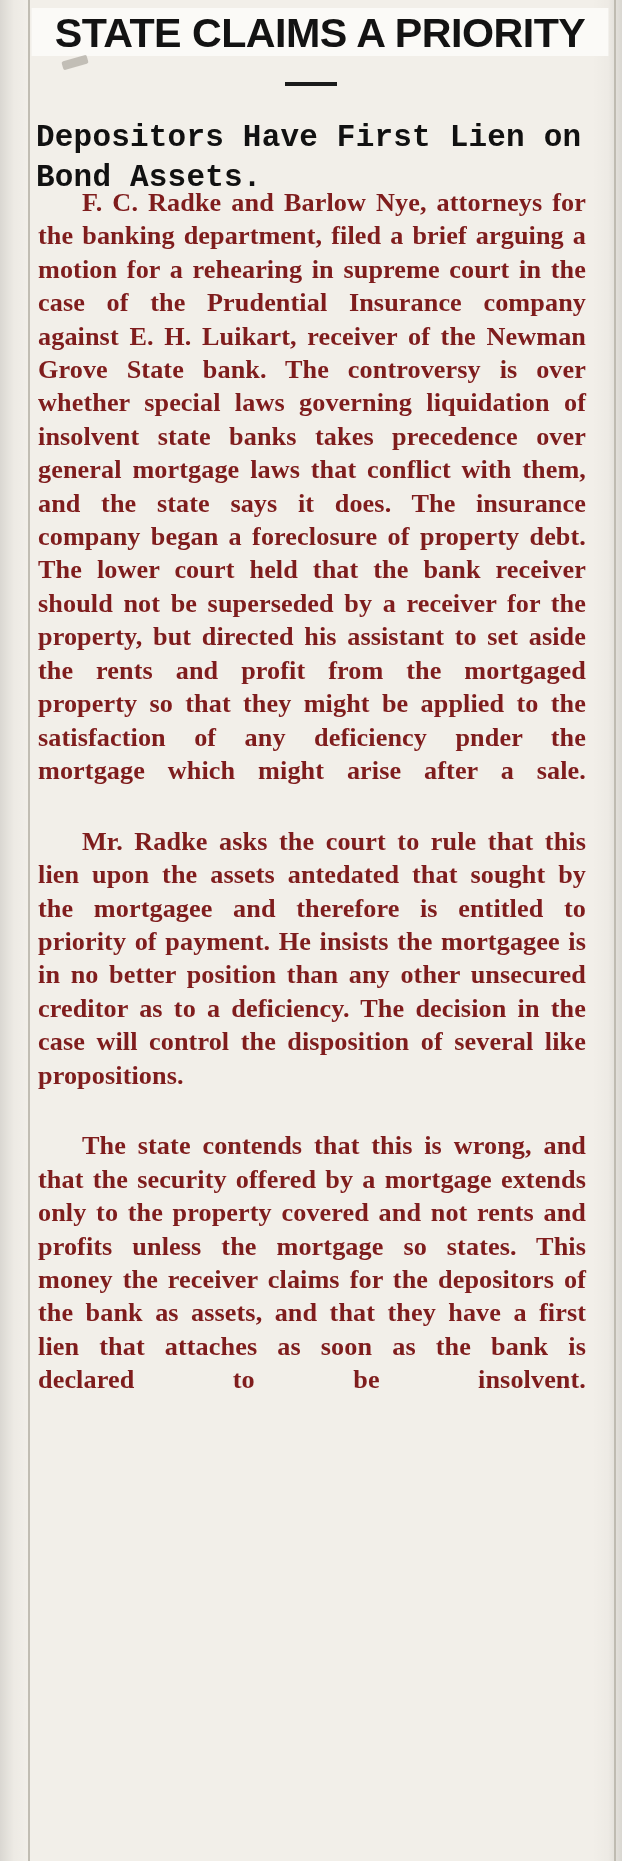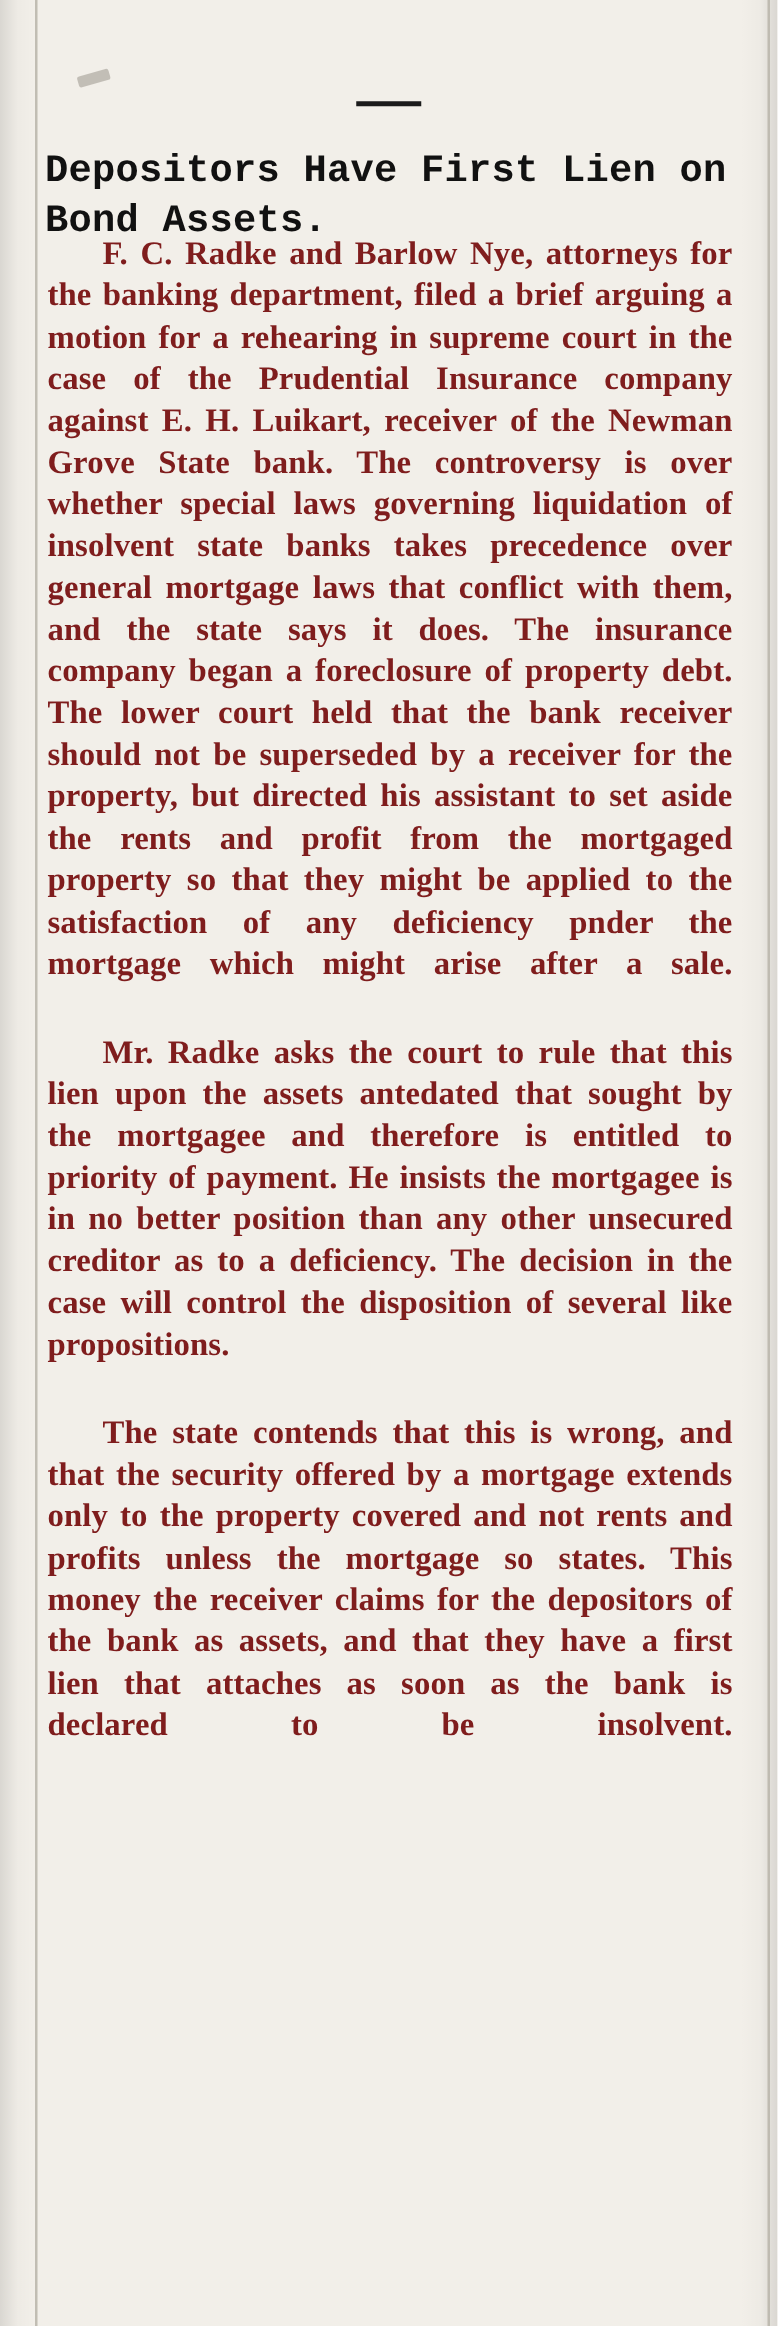--- a/index.html
+++ b/index.html
@@ -146,20 +146,23 @@
 </head>
 <body>
 
 <div class="page">
   <div class="paper"></div>
 
   <div class="column">
     <div class="rule-left"></div>
     <div class="rule-right"></div>
 
+    <div class="headline-block">
+      <h1 class="headline">STATE CLAIMS A PRIORITY</h1>
+    </div>
     <div class="headline-smudge"></div>
 
     <div class="divider-wrap">
       <span class="divider"></span>
     </div>
 
     <h2 class="subhead">Depositors Have First Lien on Bond Assets.</h2>
 
     <div class="body">
       <p class="para">F. C. Radke and Barlow Nye, attorneys for the banking department, filed a brief arguing a motion for a rehearing in supreme court in the case of the Prudential Insurance company against E. H. Luikart, receiver of the Newman Grove State bank. The controversy is over whether special laws governing liquidation of insolvent state banks takes precedence over general mortgage laws that conflict with them, and the state says it does. The insurance company began a foreclosure of property debt. The lower court held that the bank receiver should not be superseded by a receiver for the property, but directed his assistant to set aside the rents and profit from the mortgaged property so that they might be applied to the satisfaction of any deficiency pnder the mortgage which might arise after a sale.</p>

